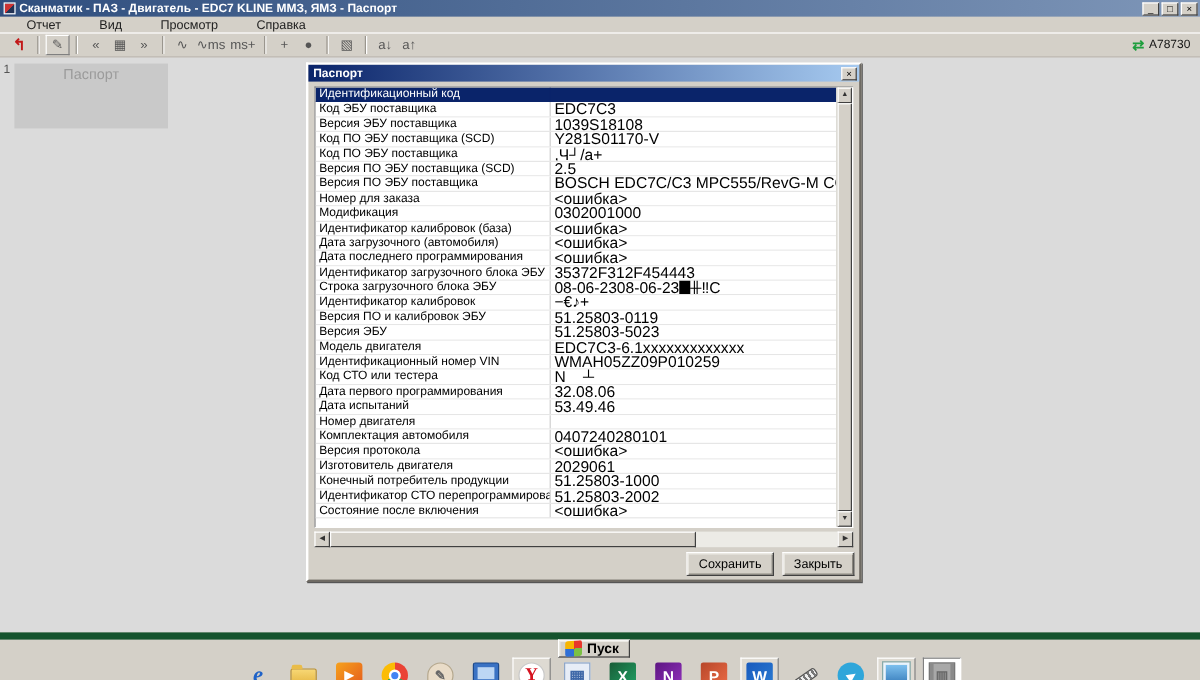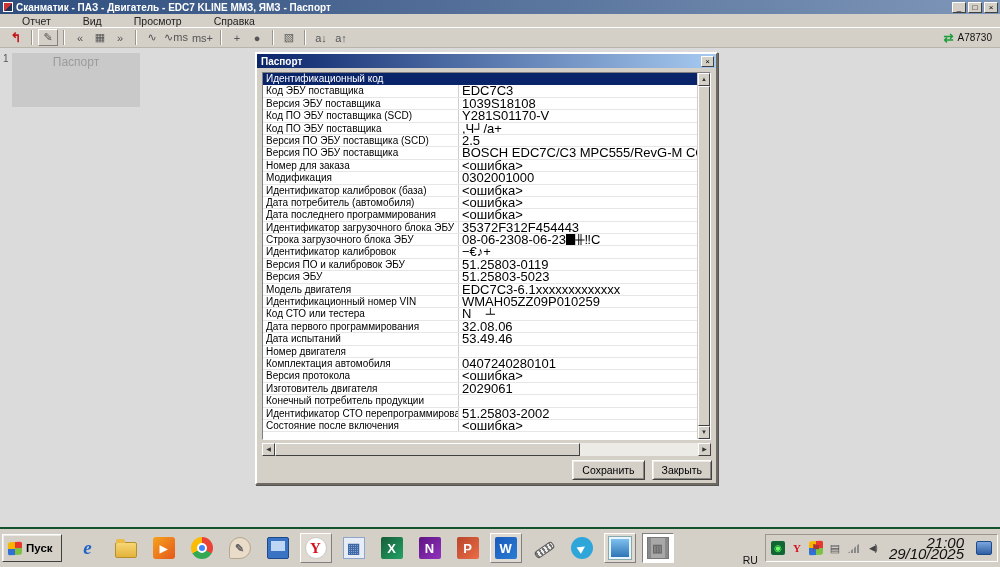--- a/index.html
+++ b/index.html
@@ -60,21 +60,21 @@
     font-size:6px;line-height:11px;text-align:center;color:#333;}
   .hthumb{width:68%;background:#d4d0c8;border:1px solid;border-color:#fff #404040 #404040 #fff;}
   .htrack{flex:1;}
   .dlg-btns{position:absolute;right:4px;top:406px;display:flex;gap:7px;}
   .btn{background:#d4d0c8;border:1px solid;border-color:#fff #404040 #404040 #fff;
     box-shadow:inset 1px 1px 0 #eceae4, inset -1px -1px 0 #8a877f;
     font-size:10.5px;padding:3px 9px;color:#000;font-family:"Liberation Sans",sans-serif;}
 
   
   .taskbar{position:absolute;left:0;right:0;bottom:0;height:40px;background:#d4d0c8;
-    border-top:2px solid #14532d;display:flex;align-items:center;padding:0 2px;}
+    border-top:6px solid #14532d;display:flex;align-items:center;padding:0 2px;flex-direction:column;}
   .startbtn{height:28px;display:flex;align-items:center;gap:4px;padding:0 8px 0 5px;margin-right:10px;
     background:#d4d0c8;border:1px solid;border-color:#fff #404040 #404040 #fff;
     box-shadow:inset 1px 1px 0 #eceae4;font-weight:bold;font-size:11.5px;}
   .flag{width:14px;height:13px;background:conic-gradient(#e8372c 0 25%,#7bc143 0 50%,#2f6fd6 0 75%,#f7b500 0 100%);
     transform:skewY(-4deg);border-radius:2px;}
   .qlaunch{display:flex;align-items:center;gap:6px;}
   .qbtn{width:32px;height:30px;display:flex;align-items:center;justify-content:center;}
   .qbtn.boxed{border:1px solid;border-color:#fff #808080 #808080 #fff;background:#dedad2;}
   .qbtn.active{border:1px solid;border-color:#808080 #fff #fff #808080;background:#fff;}
   .tico{width:22px;height:22px;display:flex;align-items:center;justify-content:center;
@@ -215,21 +215,21 @@
   </div>
         <div class="trow">
     <span class="lbl">Модификация</span>
     <span class="val">0302001000</span>
   </div>
         <div class="trow">
     <span class="lbl">Идентификатор калибровок (база)</span>
     <span class="val">&lt;ошибка&gt;</span>
   </div>
         <div class="trow">
-    <span class="lbl">Дата потребитель (автомобиля)</span>
+    <span class="lbl">Дата загрузочного (автомобиля)</span>
     <span class="val">&lt;ошибка&gt;</span>
   </div>
         <div class="trow">
     <span class="lbl">Дата последнего программирования</span>
     <span class="val">&lt;ошибка&gt;</span>
   </div>
         <div class="trow">
     <span class="lbl">Идентификатор загрузочного блока ЭБУ</span>
     <span class="val">35372F312F454443</span>
   </div>
@@ -280,20 +280,21 @@
         <div class="trow">
     <span class="lbl">Версия протокола</span>
     <span class="val">&lt;ошибка&gt;</span>
   </div>
         <div class="trow">
     <span class="lbl">Изготовитель двигателя</span>
     <span class="val">2029061</span>
   </div>
         <div class="trow">
     <span class="lbl">Конечный потребитель продукции</span>
+    <span class="val">51.25803-1000</span>
   </div>
         <div class="trow">
     <span class="lbl">Идентификатор СТО перепрограммирования</span>
     <span class="val">51.25803-2002</span>
   </div>
         <div class="trow">
     <span class="lbl">Состояние после включения</span>
     <span class="val">&lt;ошибка&gt;</span>
   </div>
       </div>

